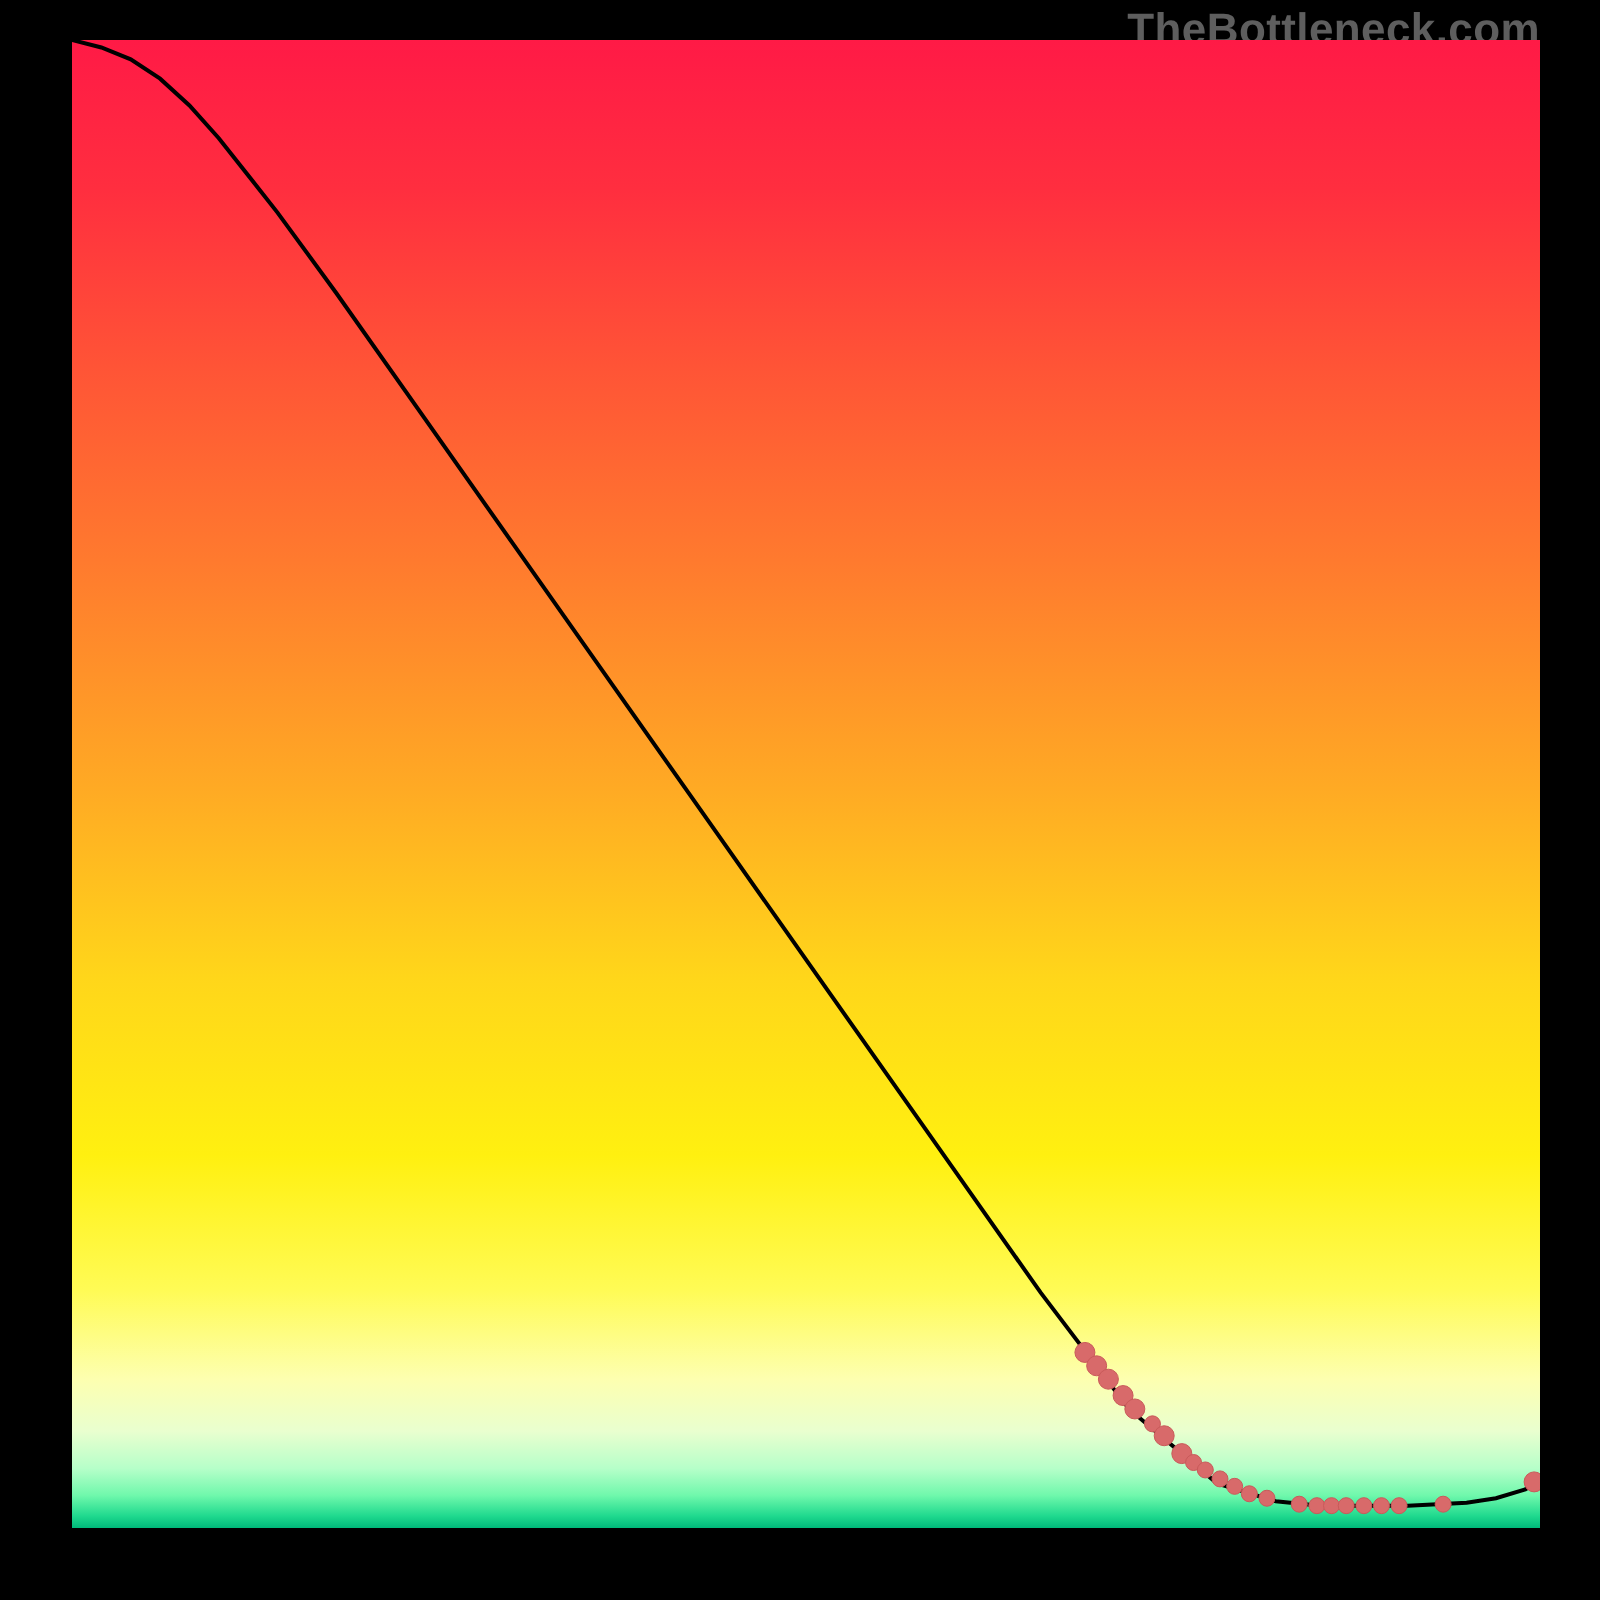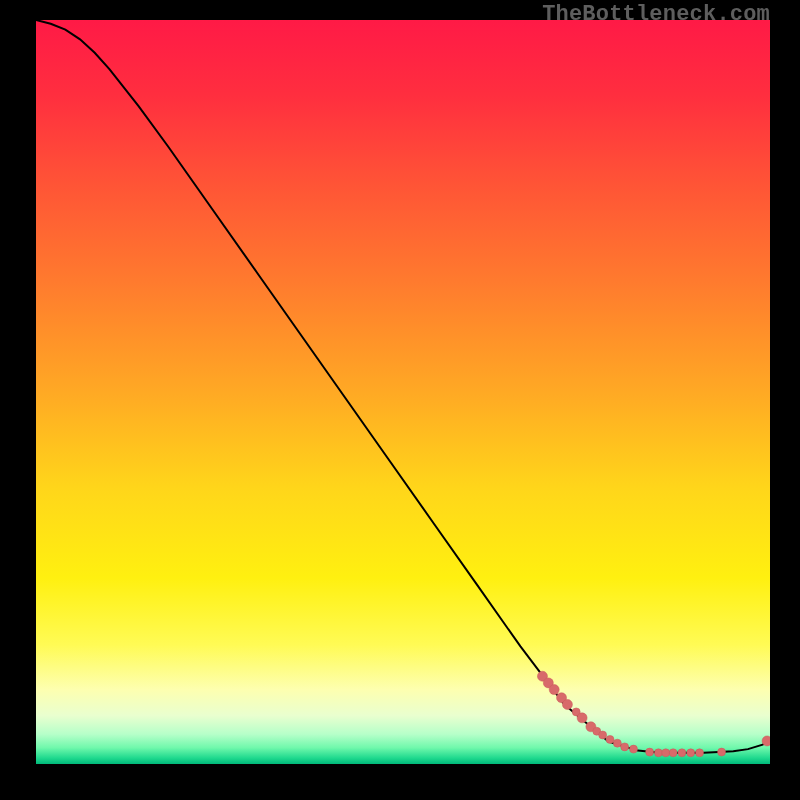--- a/index.html
+++ b/index.html
@@ -9,21 +9,21 @@
     position: absolute;
     left: 36px;
     top: 20px;
     width: 734px;
     height: 744px;
   }
   .watermark {
     position: absolute;
     top: 2px;
     right: 30px;
-    font-family: Liberation Mono, monospace;
+    font-family: Liberation Sans, sans-serif;
     font-size: 22px;
     font-weight: bold;
     color: #5e5e5e;
     letter-spacing: 0.2px;
   }
 </style>
 </head>
 <body>
 <div class="stage">
 

